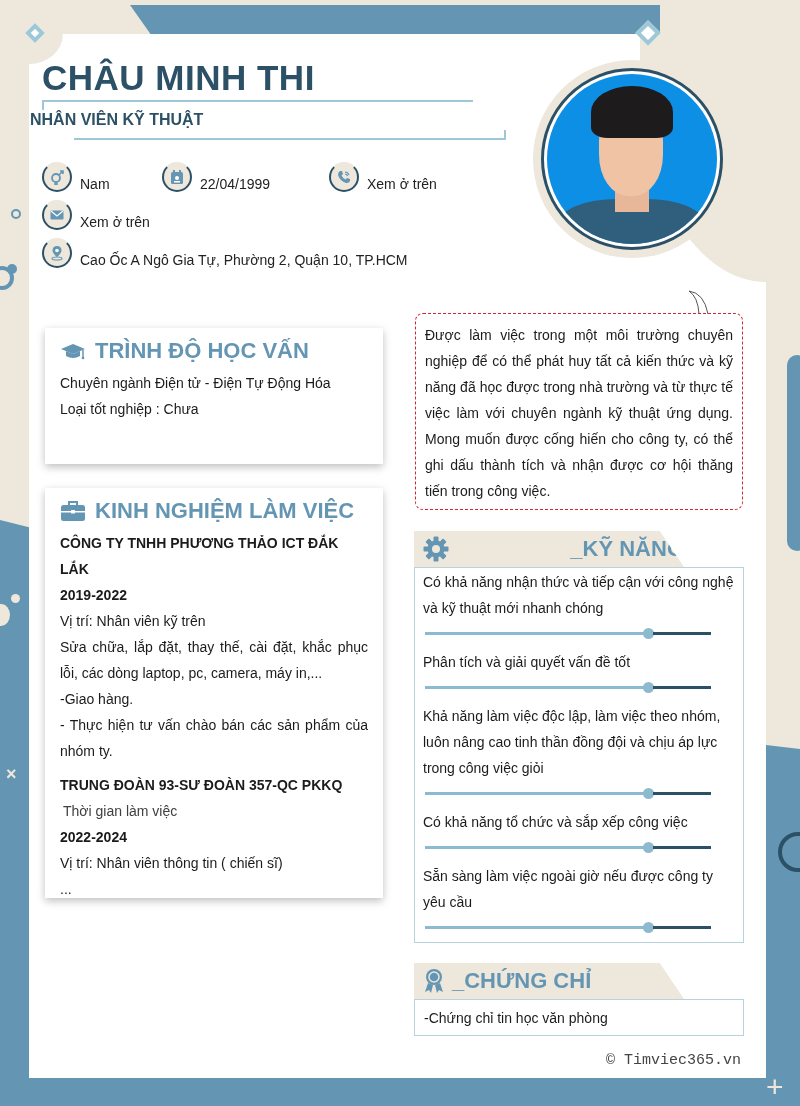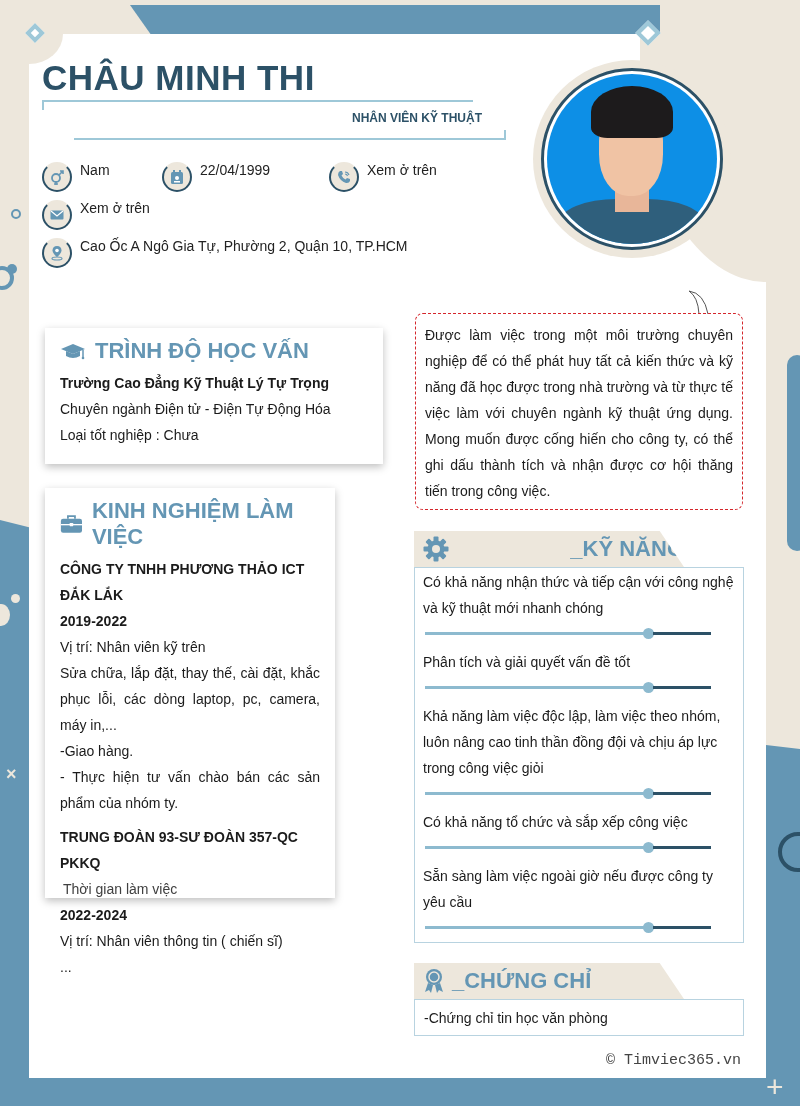--- a/index.html
+++ b/index.html
@@ -16,24 +16,24 @@
   .corner-beige-tl { position: absolute; left: 29px; top: 34px; width: 34px; height: 30px; background: #ede7dc; border-bottom-right-radius: 34px 30px; }
   .corner-beige-tr { position: absolute; left: 640px; top: 34px; width: 126px; height: 248px; background: #ede7dc; border-bottom-left-radius: 126px 210px; }
   .diamond { position: absolute; width: 14px; height: 14px; border: 4px solid #9ec8d8; background: #fff; transform: rotate(45deg); }
   .deco-circle { position: absolute; border-radius: 50%; }
   .deco-x { position: absolute; color: #ede7dc; font-size: 18px; font-weight: bold; }
   .deco-plus { position: absolute; color: #ede7dc; font-size: 30px; line-height: 1; }
 
   
   .name { position: absolute; left: 42px; top: 58px; font-size: 35px; font-weight: bold; color: #2c5167; letter-spacing: 0.5px; }
   .title-line-top { position: absolute; left: 42px; top: 100px; width: 431px; height: 10px; border-top: 2px solid #9ec8d8; border-left: 2px solid #9ec8d8; }
-  .job-title { position: absolute; left: 44px; top: 111px; width: 438px; text-align: right; font-size: 12px; font-weight: bold; color: #2c5167; }
+  .job-title { position: absolute; left: 30px; top: 111px; width: 438px; text-align: left; font-size: 16px; font-weight: bold; color: #2c5167; }
   .title-line-bottom { position: absolute; left: 74px; top: 130px; width: 432px; height: 10px; border-bottom: 2px solid #9ec8d8; border-right: 2px solid #9ec8d8; }
 
-  .contact { position: absolute; display: flex; align-items: flex-start; font-size: 14px; color: #222; }
+  .contact { position: absolute; display: flex; align-items: flex-end; font-size: 14px; color: #222; }
   .contact .ic { width: 30px; height: 30px; border-radius: 50%; border: 2px solid #2c5167; border-top-color: transparent; border-bottom-color: #2c5167; background: #ede7dc; display: flex; align-items: center; justify-content: center; margin-right: 8px; color: #6496b4; font-size: 13px; font-weight: bold; }
   .contact .ic svg { width: 16px; height: 16px; }
 
   
   .avatar-ring { position: absolute; left: 533px; top: 60px; width: 198px; height: 198px; border-radius: 50%; background: #ede7dc; }
   .avatar-inner { position: absolute; left: 541px; top: 68px; width: 182px; height: 182px; border-radius: 50%; border: 3px solid #2c5167; padding: 3px; background: #fff; }
   .avatar-photo { width: 100%; height: 100%; border-radius: 50%; background: #0d8fe6; position: relative; overflow: hidden; }
   .face { position: absolute; left: 52px; top: 30px; width: 64px; height: 92px; background: #f0c3a4; border-radius: 40% 40% 45% 45%; }
   .hair { position: absolute; left: 44px; top: 12px; width: 82px; height: 52px; background: #1d1b1c; border-radius: 50% 50% 20% 20%; }
   .body-uniform { position: absolute; left: 12px; top: 125px; width: 145px; height: 60px; background: #2f5f7c; border-radius: 40% 40% 0 0; }
@@ -155,26 +155,25 @@
 <div class="card" style="left:45px; top:328px; width:338px; height:136px;">
   <div class="card-heading">
     <svg viewBox="0 0 26 26">
         <path d="M1 11 L13 6 L25 11 L13 16 Z" fill="#6496b4"></path>
         <path d="M6 13 V18 Q13 22 20 18 V13 L13 16 Z" fill="#6496b4"></path>
         <path d="M23 12 V19" stroke="#6496b4" stroke-width="1.5"></path>
         <circle cx="23" cy="20" r="1.3" fill="#6496b4"></circle>
       </svg>
     <span>TRÌNH ĐỘ HỌC VẤN</span>
   </div>
-  <div class="line bold">Trường Cao Đẳng Kỹ Thuật Lý Tự Trọng</div>
   <div class="line">Chuyên ngành Điện tử - Điện Tự Động Hóa</div>
   <div class="line">Loại tốt nghiệp : Chưa</div>
 </div>
 
-<div class="card" style="left:45px; top:488px; width:290px; height:410px;">
+<div class="card" style="left:45px; top:488px; width:338px; height:410px;">
   <div class="card-heading">
     <svg viewBox="0 0 26 26">
         <rect x="1" y="7" width="24" height="16" rx="2.5" fill="#6496b4"></rect>
         <path d="M9 7 V4 H17 V7" fill="none" stroke="#6496b4" stroke-width="2"></path>
         <rect x="1" y="13" width="24" height="1.5" fill="#fff"></rect>
         <rect x="11" y="12" width="4" height="3.5" rx="0.5" fill="#fff"></rect>
       </svg>
     <span>KINH NGHIỆM LÀM VIỆC</span>
   </div>
   <div>

